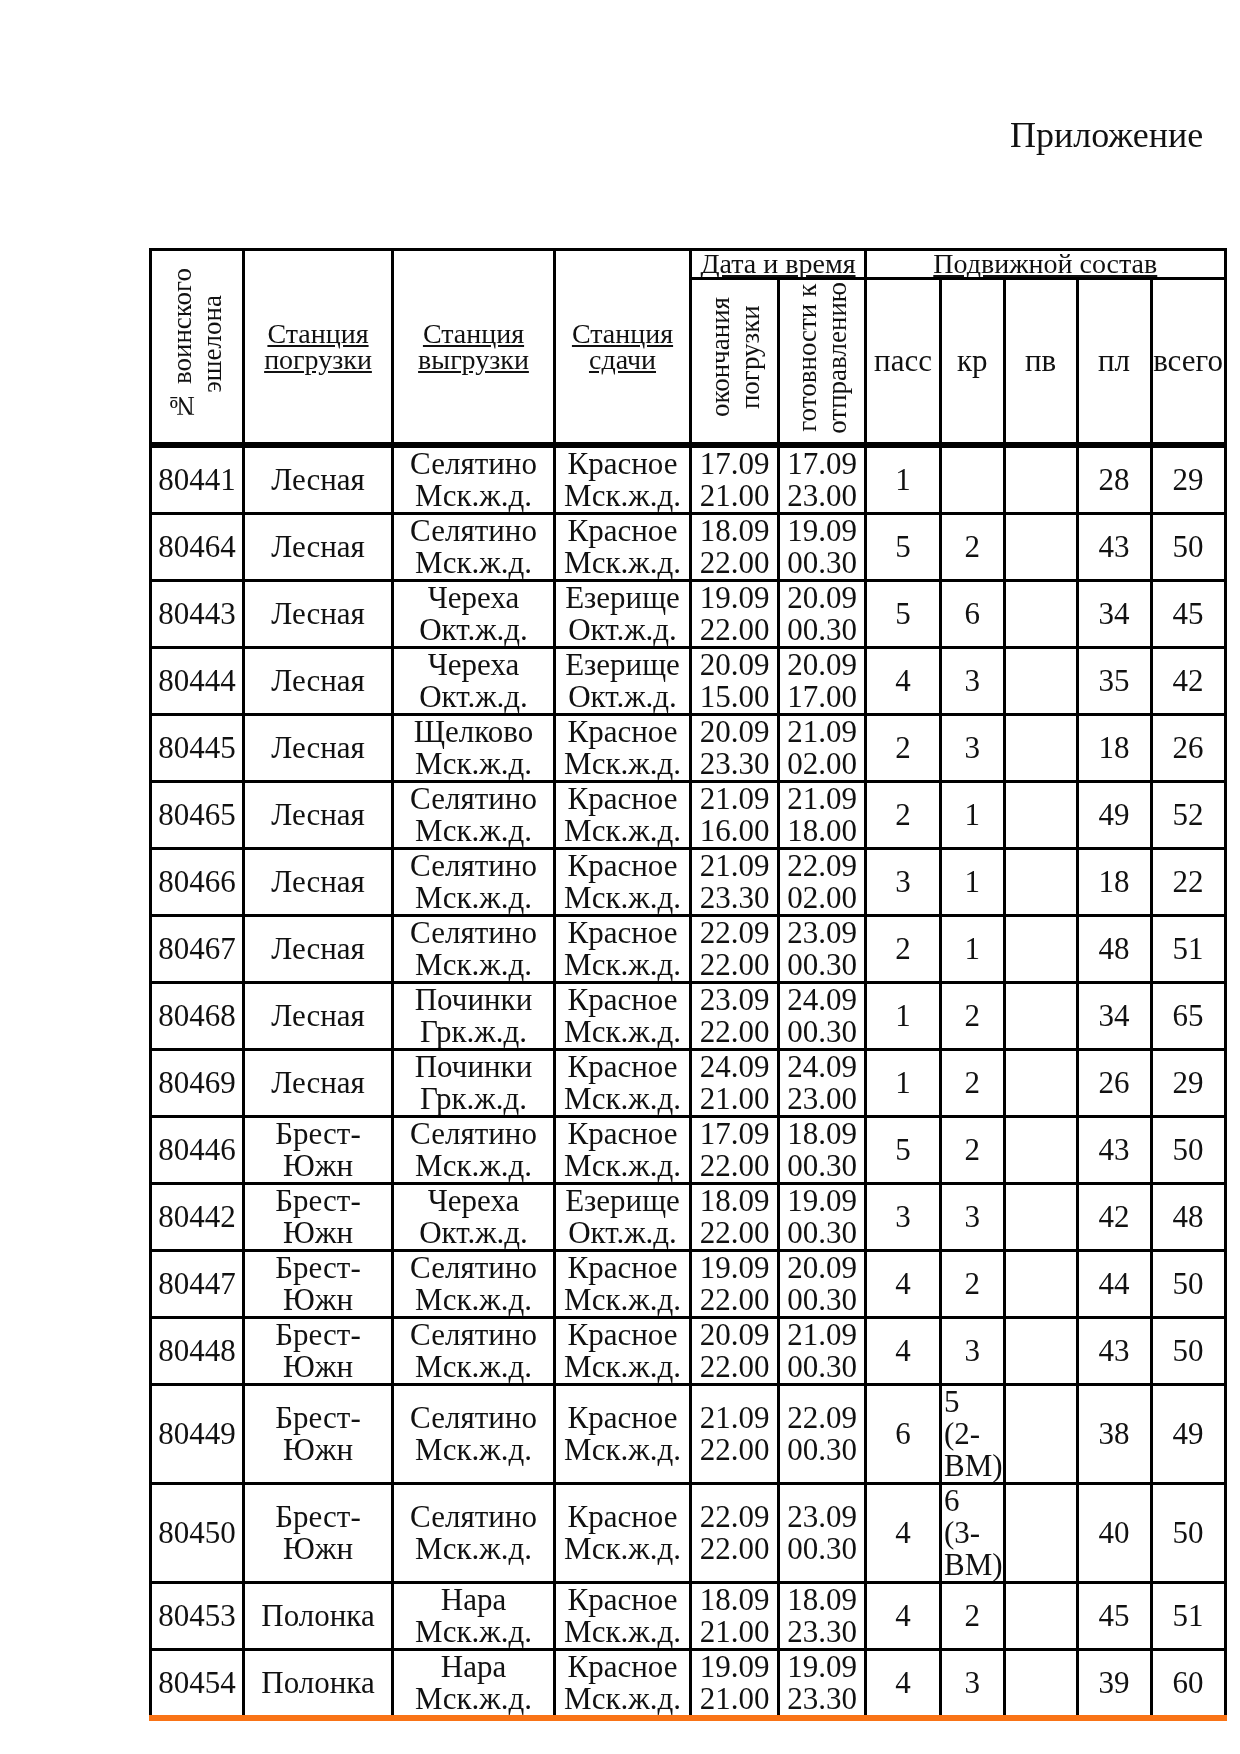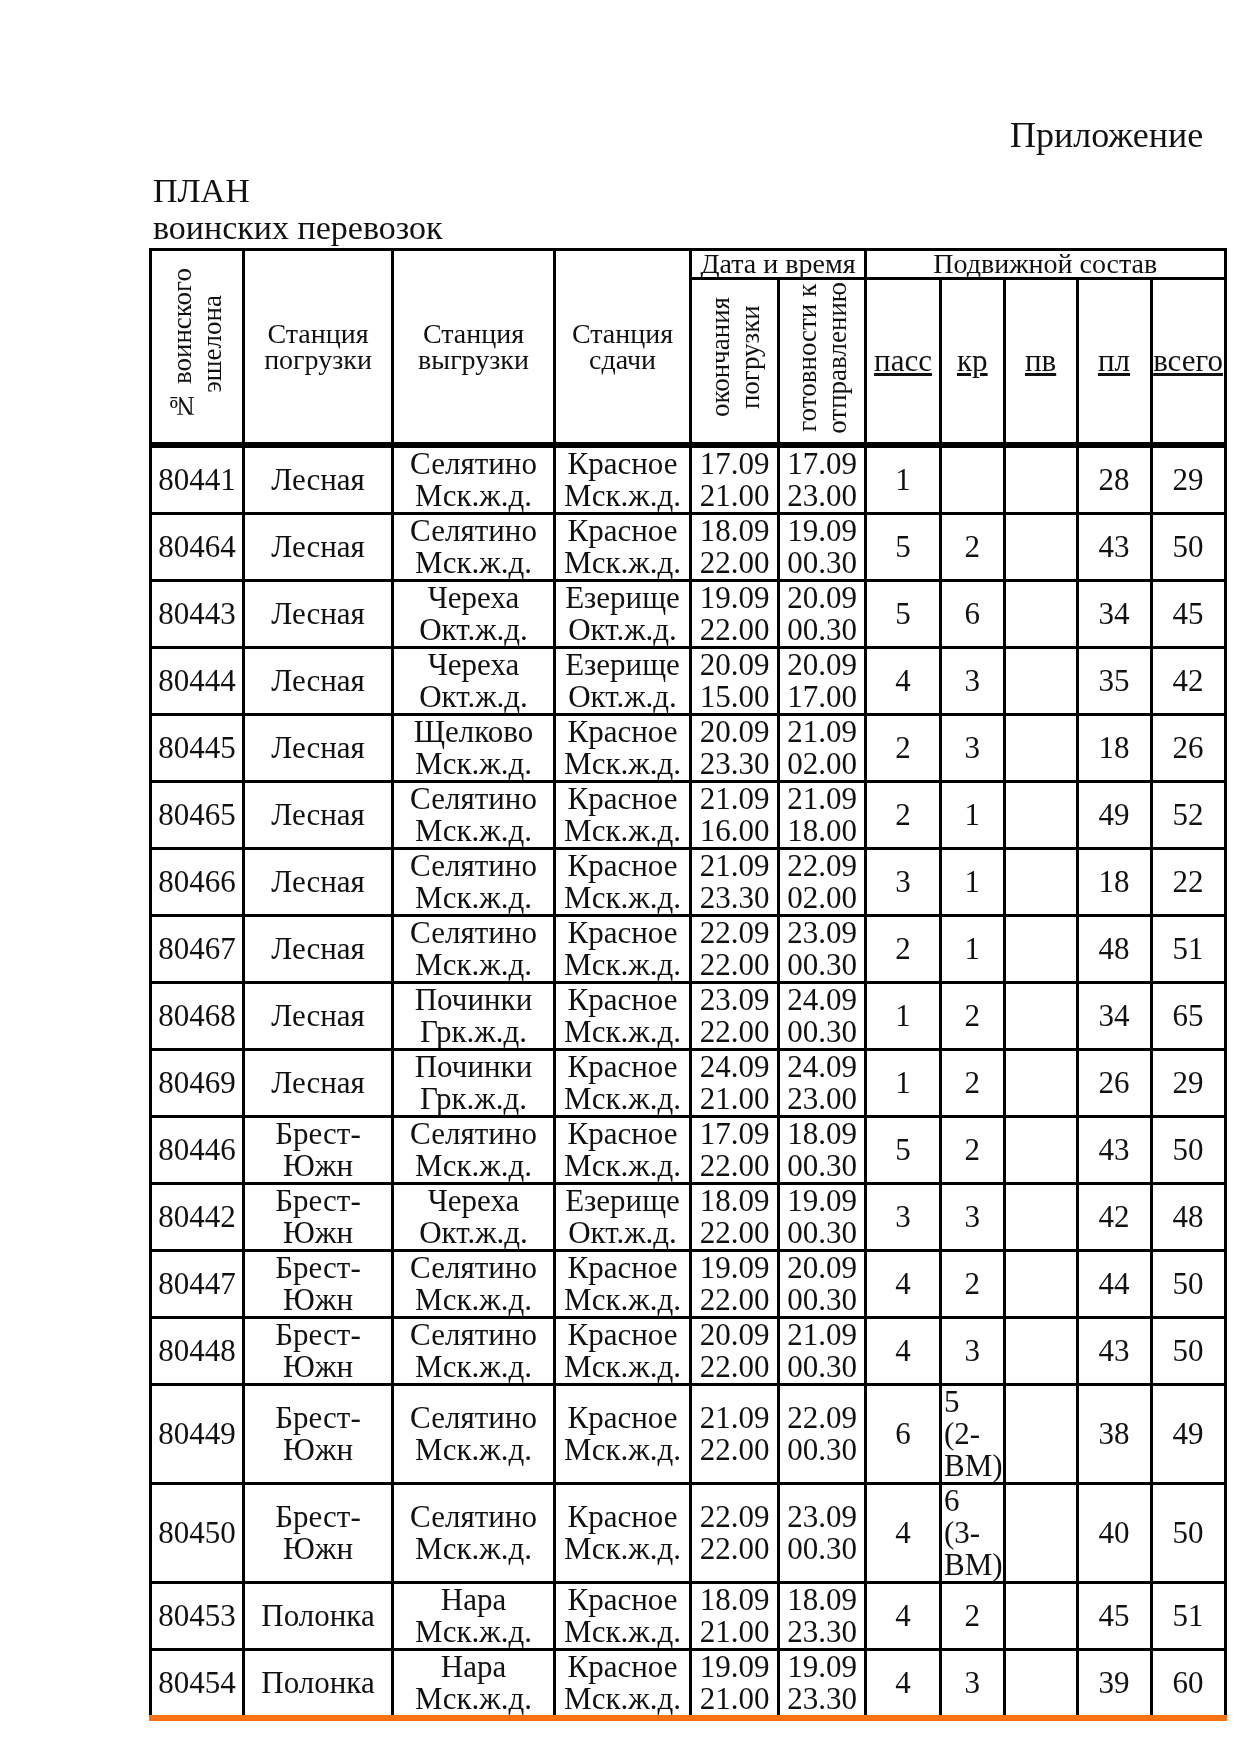--- a/index.html
+++ b/index.html
@@ -44,26 +44,26 @@
     font-weight: normal;
     text-align: center;
     vertical-align: middle;
     white-space: pre-line;
     overflow: hidden;
   }
   .plan thead tr.band th {
     height: 26px;
     font-size: 28px;
     line-height: 26px;
+    text-decoration: underline;
   }
   .plan thead tr.sub th {
     height: 162px;
     font-size: 31px;
     line-height: 34px;
-    text-decoration: underline;
   }
   .plan thead th.hb {
     border-bottom: 6px solid #000;
   }
   .vcell .vtext {
     display: inline-block;
     writing-mode: vertical-rl;
     transform: rotate(180deg);
     font-size: 27px;
     line-height: 30px;
@@ -84,24 +84,20 @@
     border-bottom: 6px solid #f97316;
   }
 </style>
 </head>
 <body>
 
 <div class="page">
 
   <div class="appendix">Приложение</div>
 
-  <div class="doc-title">
-    <div>ПЛАН</div>
-    <div>воинских перевозок</div>
-  </div>
 
   <table class="plan">
     <colgroup>
       <col style="width:84px">
       <col style="width:149px">
       <col style="width:162px">
       <col style="width:136px">
       <col style="width:88px">
       <col style="width:87px">
       <col style="width:75px">

